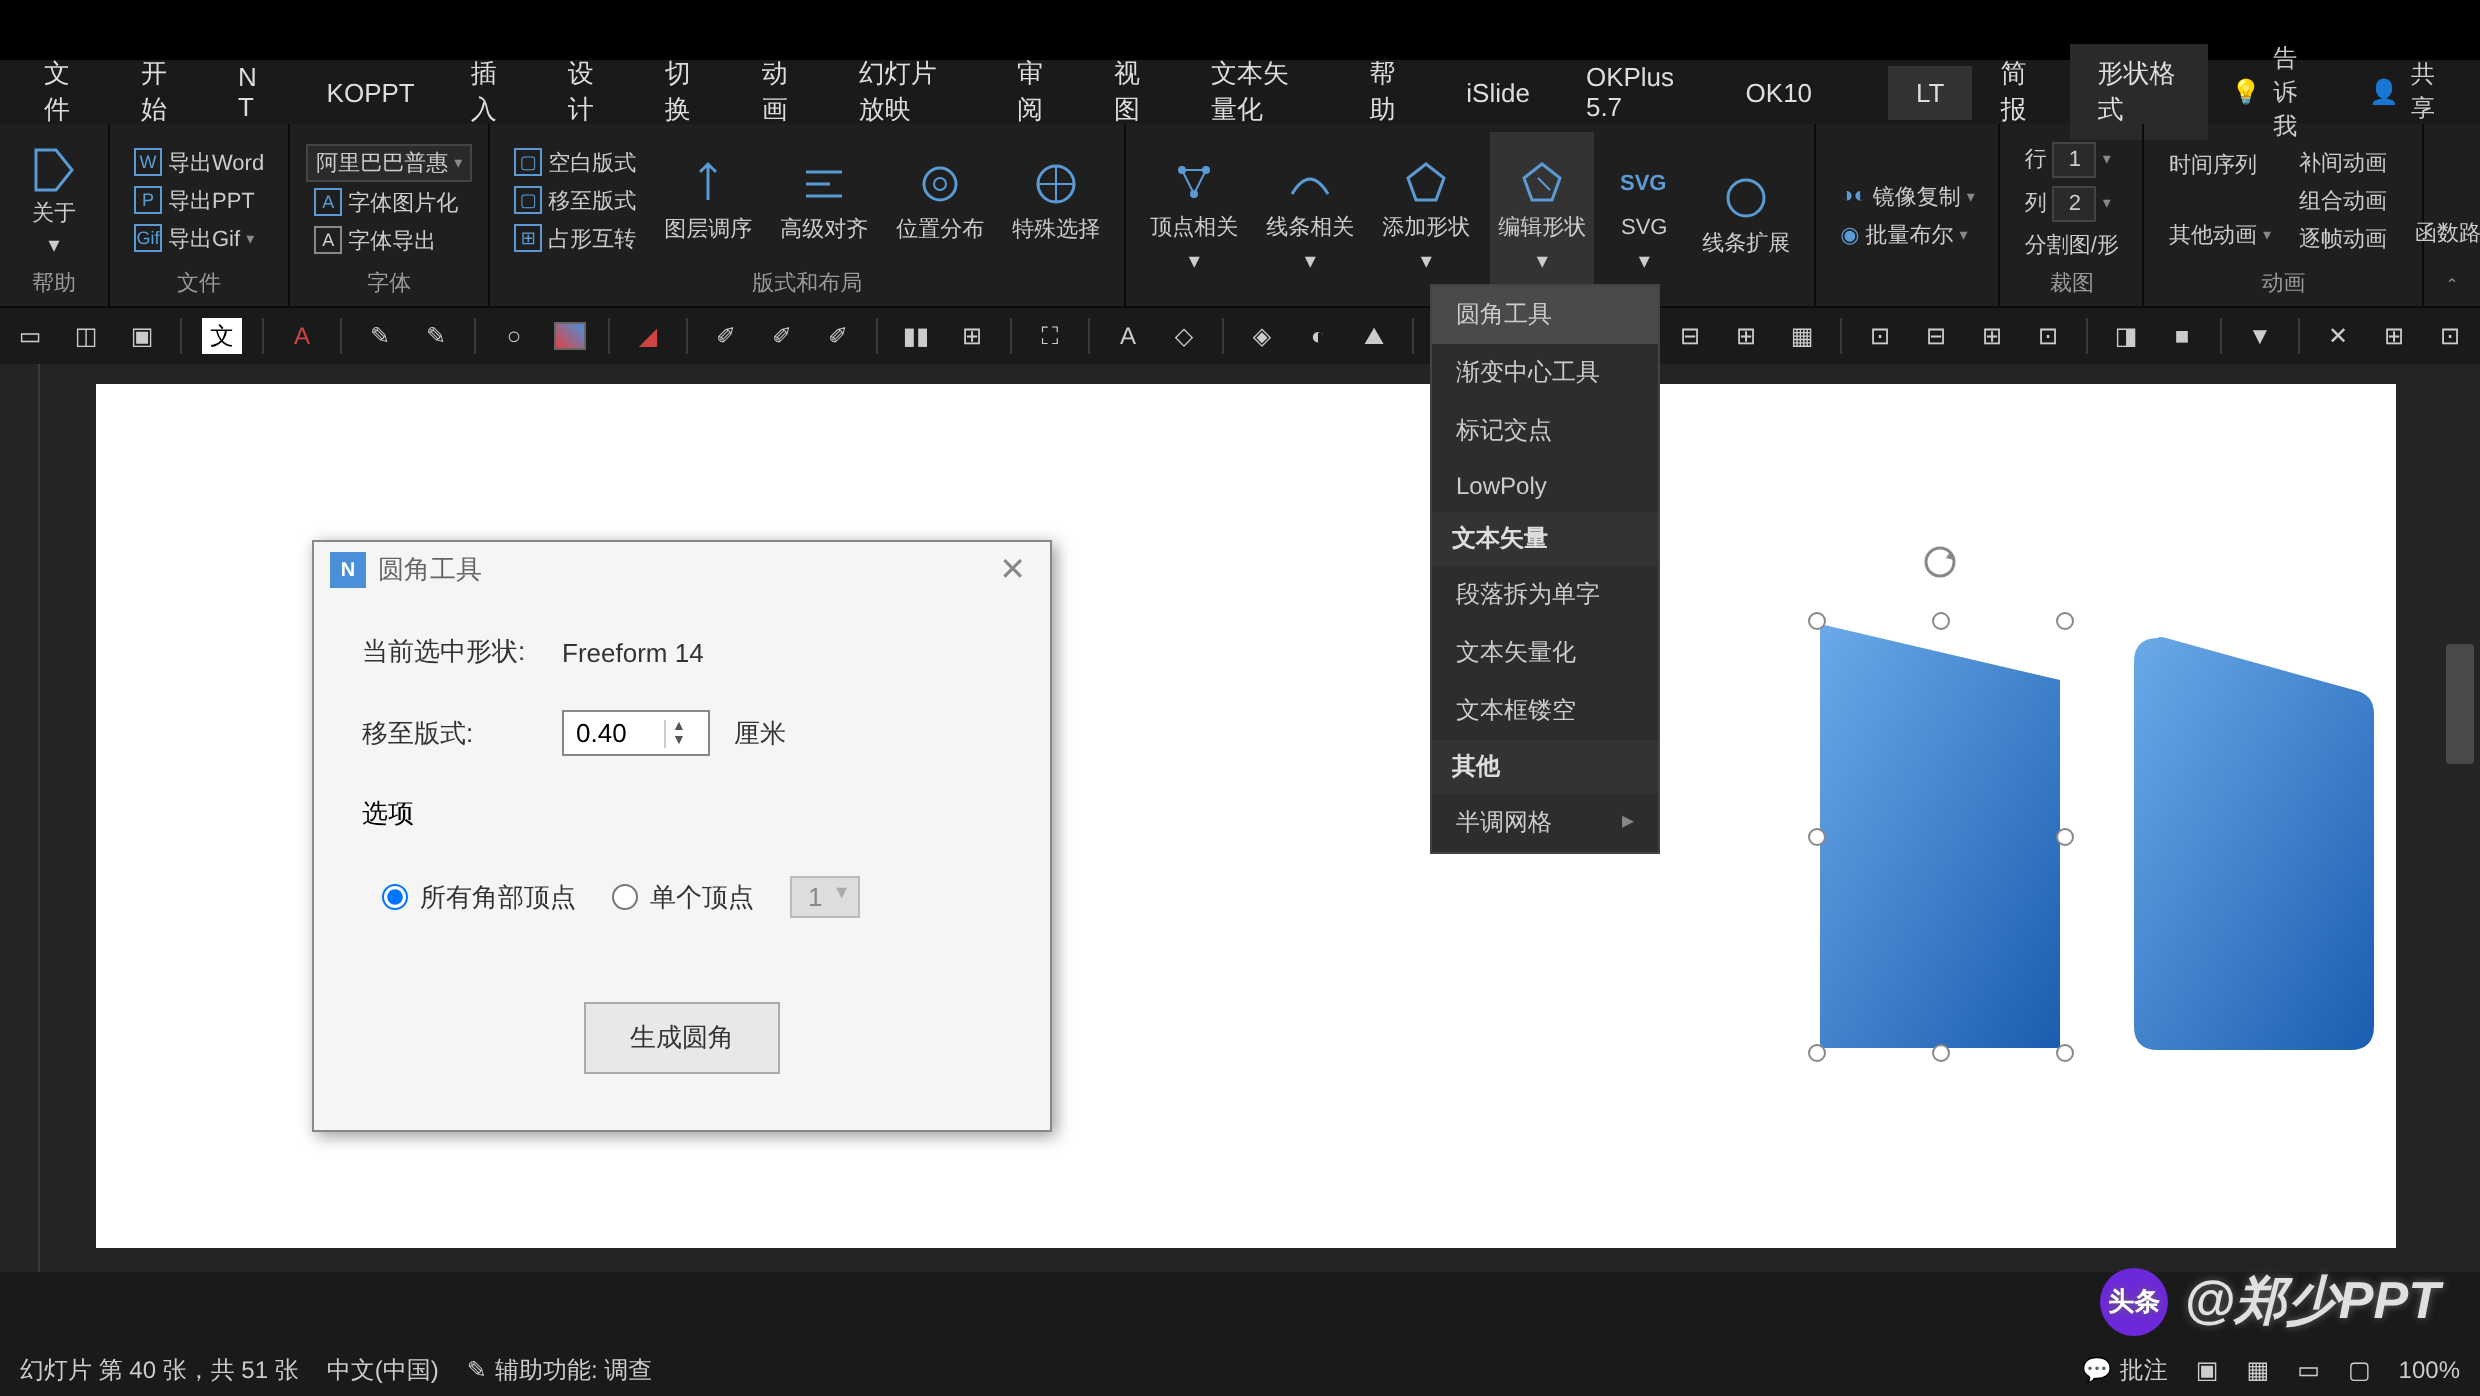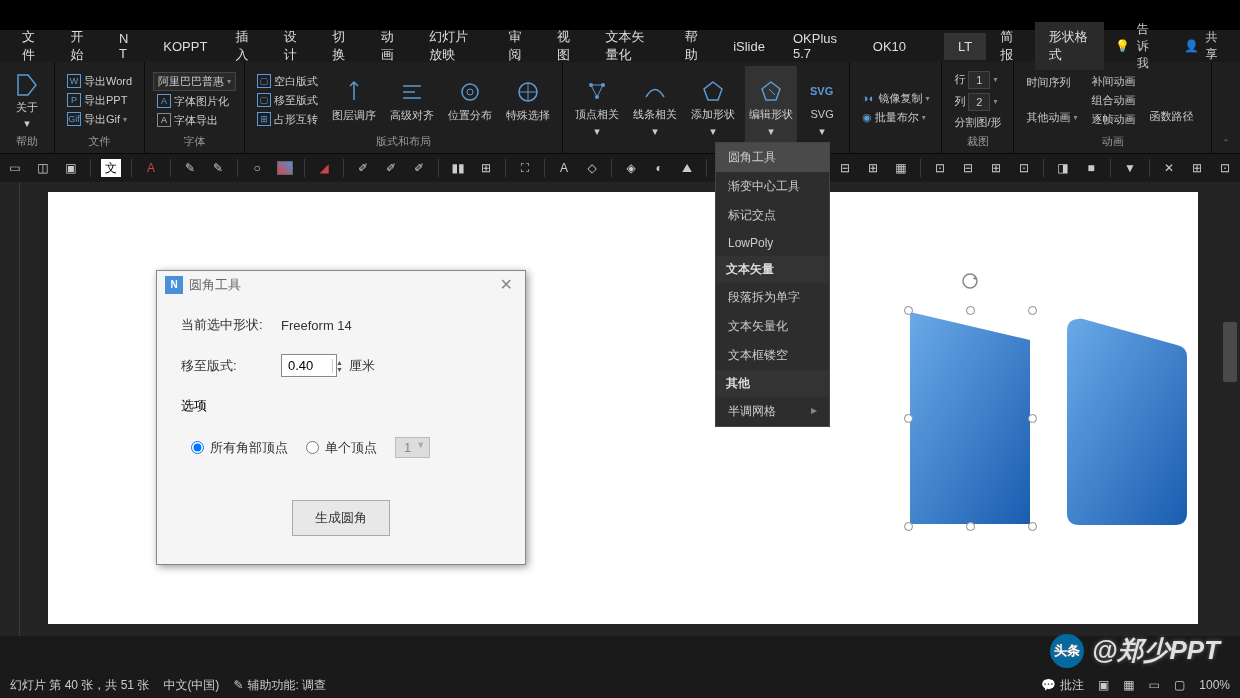--- a/index.html
+++ b/index.html
@@ -36,39 +36,39 @@
 .dropdown .arrow{float:right;color:#888;}
 .dialog{position:absolute;left:156px;top:270px;width:370px;background:#f5f5f5;border:1px solid #888;z-index:40;box-shadow:2px 2px 8px rgba(0,0,0,0.4);}
 .dialog .dhead{display:flex;align-items:center;padding:4px 8px;gap:6px;}
 .dialog .dlogo{width:18px;height:18px;background:#4a90d9;color:#fff;display:flex;align-items:center;justify-content:center;font-size:10px;font-weight:bold;}
 .dialog .dtitle{flex:1;color:#666;font-size:13px;}
 .dialog .dclose{color:#888;font-size:16px;cursor:pointer;padding:0 4px;}
 .dialog .dbody{padding:18px 24px;color:#333;font-size:13px;}
 .dialog .row{display:flex;align-items:center;gap:12px;margin-bottom:20px;}
 .dialog .row label{min-width:88px;}
 .dialog .val{color:#333;}
-.dialog .numinp{display:flex;align-items:center;border:1px solid #888;background:#fff;width:56px;}
+.dialog .numinp{display:flex;align-items:center;border:1px solid #888;background:#fff;width:74px;}
 .dialog .numinp input{border:none;width:50px;padding:3px 6px;font-size:13px;outline:none;}
 .dialog .numinp .spins{display:flex;flex-direction:column;border-left:1px solid #ccc;}
 .dialog .numinp .spins div{font-size:7px;padding:0 3px;line-height:1;color:#555;cursor:pointer;}
 .dialog fieldset{border:none;padding:10px 0;}
 .dialog fieldset legend{color:#000000;font-size:13px;padding:0;}
 .dialog .opts{display:flex;gap:18px;padding:12px 10px;align-items:center;}
 .dialog .opts label{display:flex;align-items:center;gap:6px;color:#333;font-size:13px;}
 .dialog .selbox{background:#ddd;border:1px solid #bbb;padding:2px 18px 2px 8px;color:#888;position:relative;}
 .dialog .btn{background:#e8e8e8;border:1px solid #aaa;padding:8px 22px;color:#333;font-size:13px;cursor:pointer;display:block;margin:20px auto 10px;}
 .shape1{position:absolute;left:908px;top:310px;}
 .shape2{position:absolute;left:1065px;top:317px;}
 .handle{position:absolute;width:9px;height:9px;background:#fff;border:1px solid #888;border-radius:50%;}
 .rothandle{position:absolute;width:18px;height:18px;}
 .statusbar{position:absolute;bottom:0;left:0;right:0;height:26px;background:#1a1a1a;display:flex;align-items:center;padding:0 10px;color:#ccc;font-size:12px;gap:14px;}
 .statusbar .spacer{flex:1;}
 .statusbar .sbtn{display:flex;align-items:center;gap:4px;cursor:pointer;}
 .watermark{position:absolute;right:20px;bottom:30px;font-size:26px;color:#e0e0e0;font-style:italic;font-weight:bold;display:flex;align-items:center;gap:8px;text-shadow:0 0 4px #666;}
-.watermark .badge{width:34px;height:34px;background:#0369a1;border-radius:50%;display:flex;align-items:center;justify-content:center;font-size:13px;color:#fff;font-style:normal;}
+.watermark .badge{width:34px;height:34px;background:#6d28d9;border-radius:50%;display:flex;align-items:center;justify-content:center;font-size:13px;color:#fff;font-style:normal;}
 .tellme{display:flex;align-items:center;gap:6px;color:#ccc;padding:0 12px;cursor:pointer;}
 .chev{font-size:8px;color:#888;}
 svg{display:block;}
 </style>
 </head>
 <body>
 
 <div class="titlebar"></div>
 
 <div class="tabs">
@@ -256,20 +256,28 @@
         </div>
     <div class="rbig">
           <div class="ico">
             <svg width="28" height="24">
               <text x="2" y="16" fill="#5b9bd5" font-size="11" font-weight="bold">SVG</text>
             </svg>
           </div>
           <span>SVG</span>
           <span class="chev">▾</span>
         </div>
+    <div class="rbig">
+          <div class="ico">
+            <svg width="24" height="24">
+              <circle cx="12" cy="12" r="9" fill="none" stroke="#5b9bd5" stroke-width="1.5"></circle>
+            </svg>
+          </div>
+          <span>线条扩展</span>
+        </div>
   </div>
       <div class="lbl"></div>
     </div>
 
   <div class="rgroup">
       <div class="items">
         <div class="rstack">
     <div>
             <span style="color:#5b9bd5">◑◐</span>
             <span>镜像复制</span>

